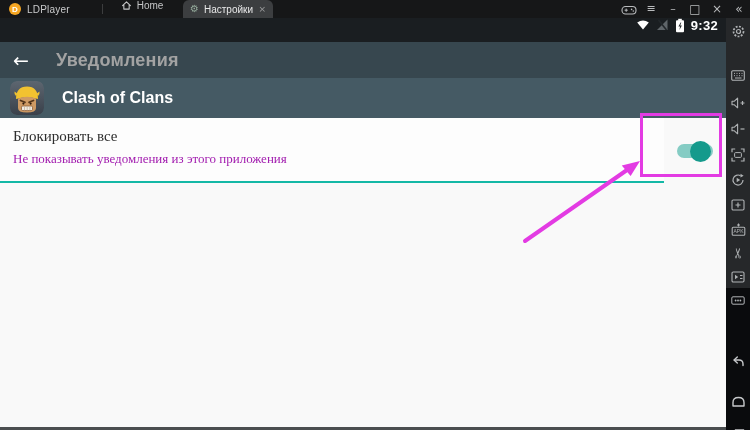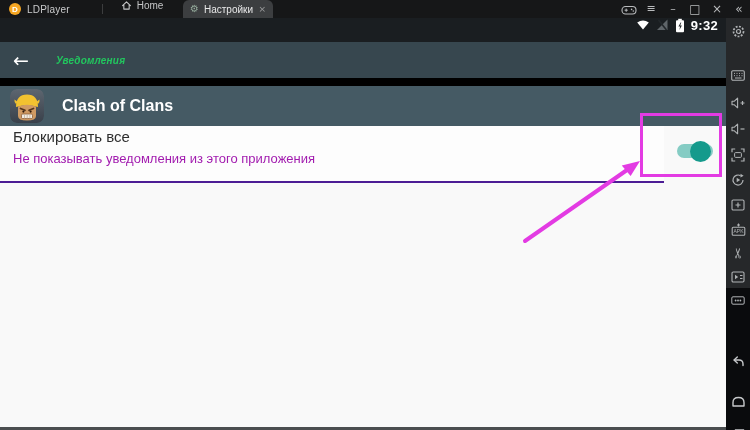--- a/index.html
+++ b/index.html
@@ -21,30 +21,30 @@
   .wc.small { font-size:12px; }
 
   
   .statusbar { position:absolute; left:0; top:18px; width:726px; height:24px; background:#1a1e21; z-index:20; }
   .sb-right { position:absolute; right:8px; top:0; height:24px; display:flex; gap:6px; }
   .sb-time { color:#fff; font-size:13px; font-weight:bold; letter-spacing:.3px; }
 
   
   .page-header { position:absolute; left:0; top:42px; width:726px; height:36px; background:#37474f; display:flex; align-items:center; z-index:10; }
   .back-arrow { color:#fff; font-size:19px; margin-left:13px; line-height:1; }
-  .page-title { color:#22c55e; font-size:10px; font-weight:bold; margin-left:27px; letter-spacing:.2px;font-style:italic; }
-
-  
-  .app-row { position:absolute; left:0; top:86px; width:726px; height:40px; background:#455a64; display:flex; align-items:center; z-index:10; }
+  .page-title { color:#a3a3a3; font-size:18px; font-weight:bold; margin-left:27px; letter-spacing:.2px; }
+
+  
+  .app-row { position:absolute; left:0; top:78px; width:726px; height:40px; background:#455a64; display:flex; align-items:center; z-index:10; }
   .app-icon { width:34px; height:34px; border-radius:7px; margin-left:10px; overflow:hidden; flex:0 0 auto; }
   .app-title { color:#fff; font-size:16px; font-weight:bold; margin-left:18px; }
 
   
   .content { position:absolute; left:0; top:118px; width:726px; height:309px; background:#f9f9f9; z-index:5; }
-  .setting-row { position:relative; width:664px; height:65px; background:#fdfdfd; border-bottom:2px solid #4c1d95; }
+  .setting-row { position:relative; width:664px; height:65px; background:#fdfdfd; border-bottom:2px solid #14b8a6;font-family:Liberation Serif, serif; }
   .setting-title { position:absolute; left:13px; top:10px; font-size:15px; color:#2e2e2e; }
   .setting-desc { position:absolute; left:13px; top:33px; font-size:13px; color:#a21caf; }
 
   
   .toggle { position:absolute; left:677px; top:144px; width:36px; height:14px; border-radius:7px; background:#85ccc4; z-index:15; }
   .toggle-thumb { position:absolute; left:12.5px; top:-3.5px; width:21px; height:21px; border-radius:50%; background:#159a8c; }
 
   
   .hl-box { position:absolute; left:640px; top:113px; width:82px; height:64px; border:3px solid #e33be3; z-index:40; }
   .anno-svg { position:absolute; left:0; top:0; width:750px; height:430px; z-index:40; pointer-events:none; }

